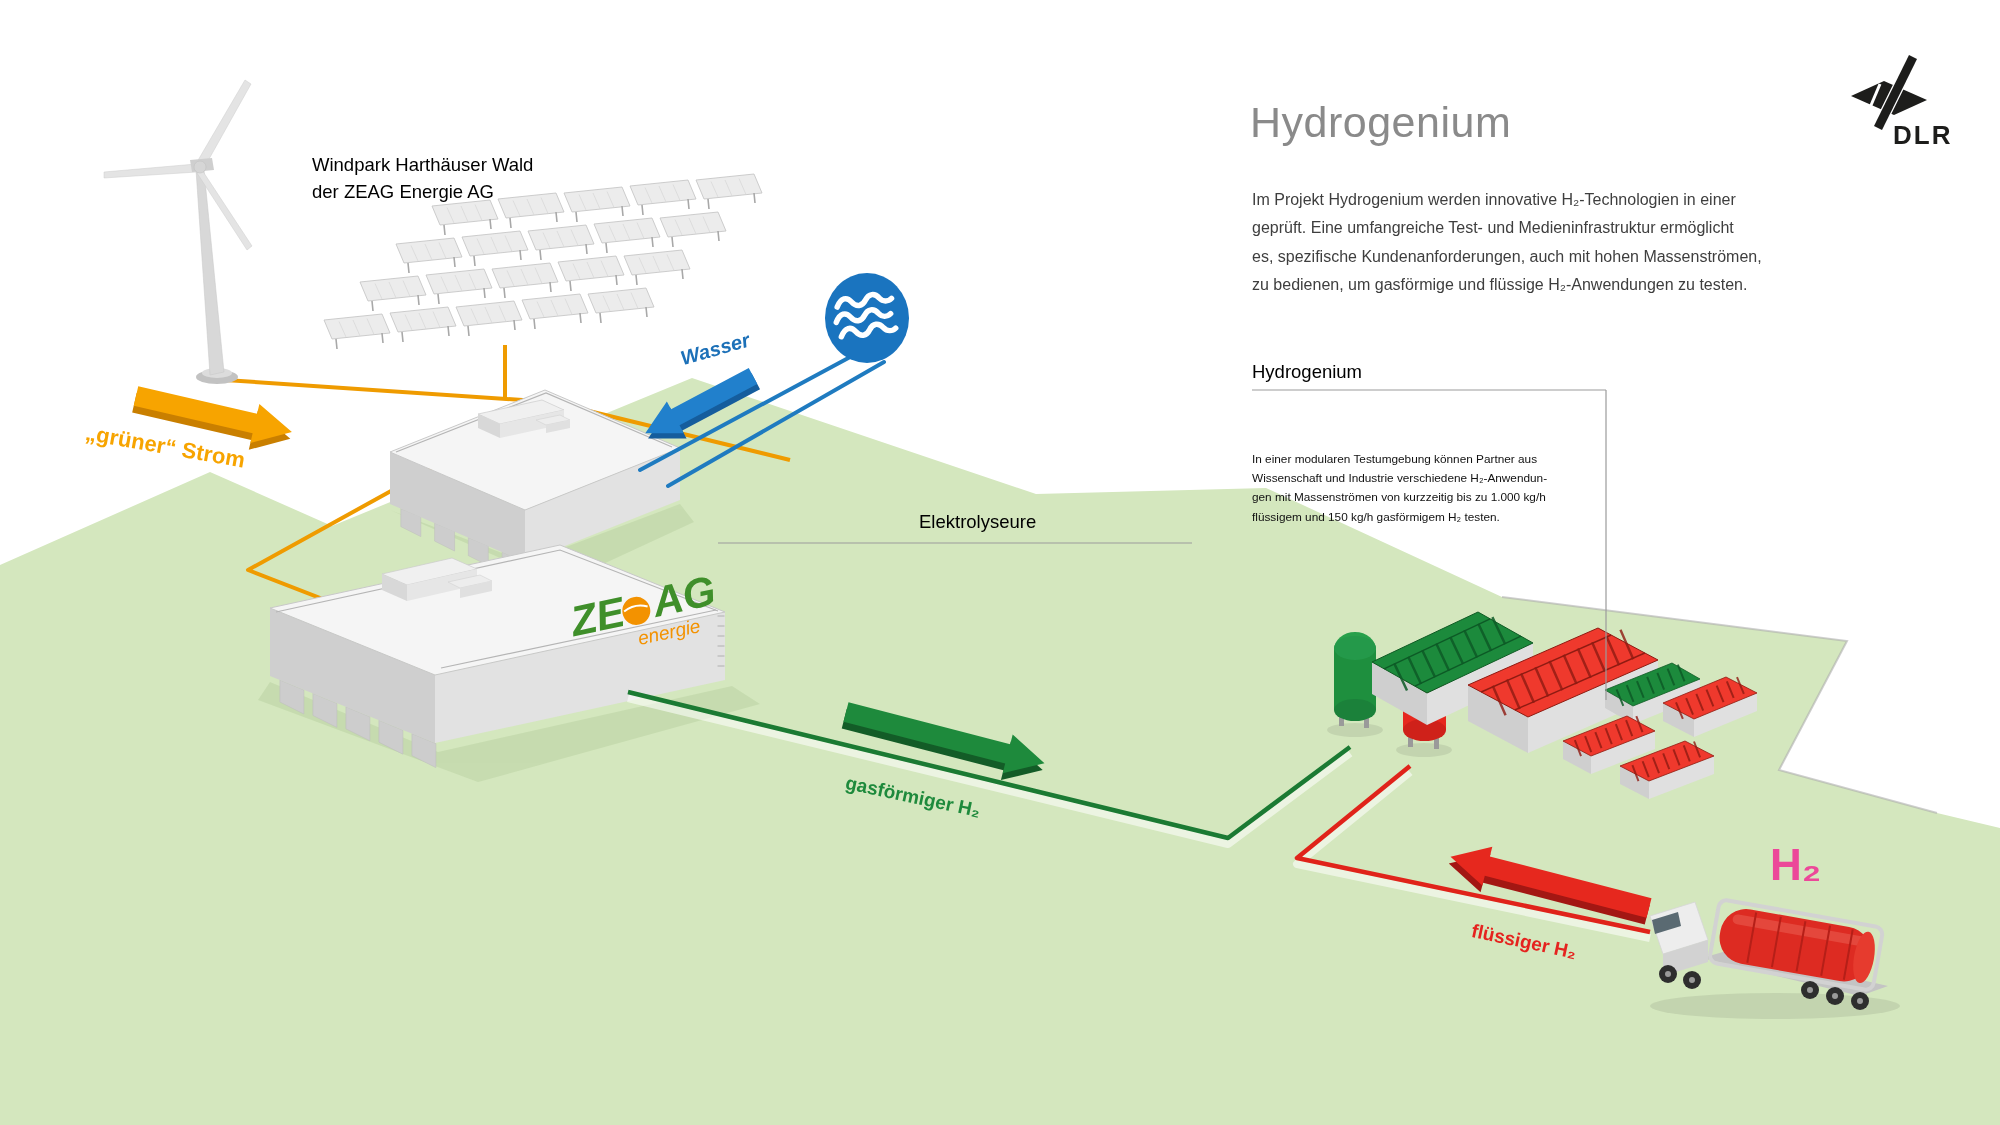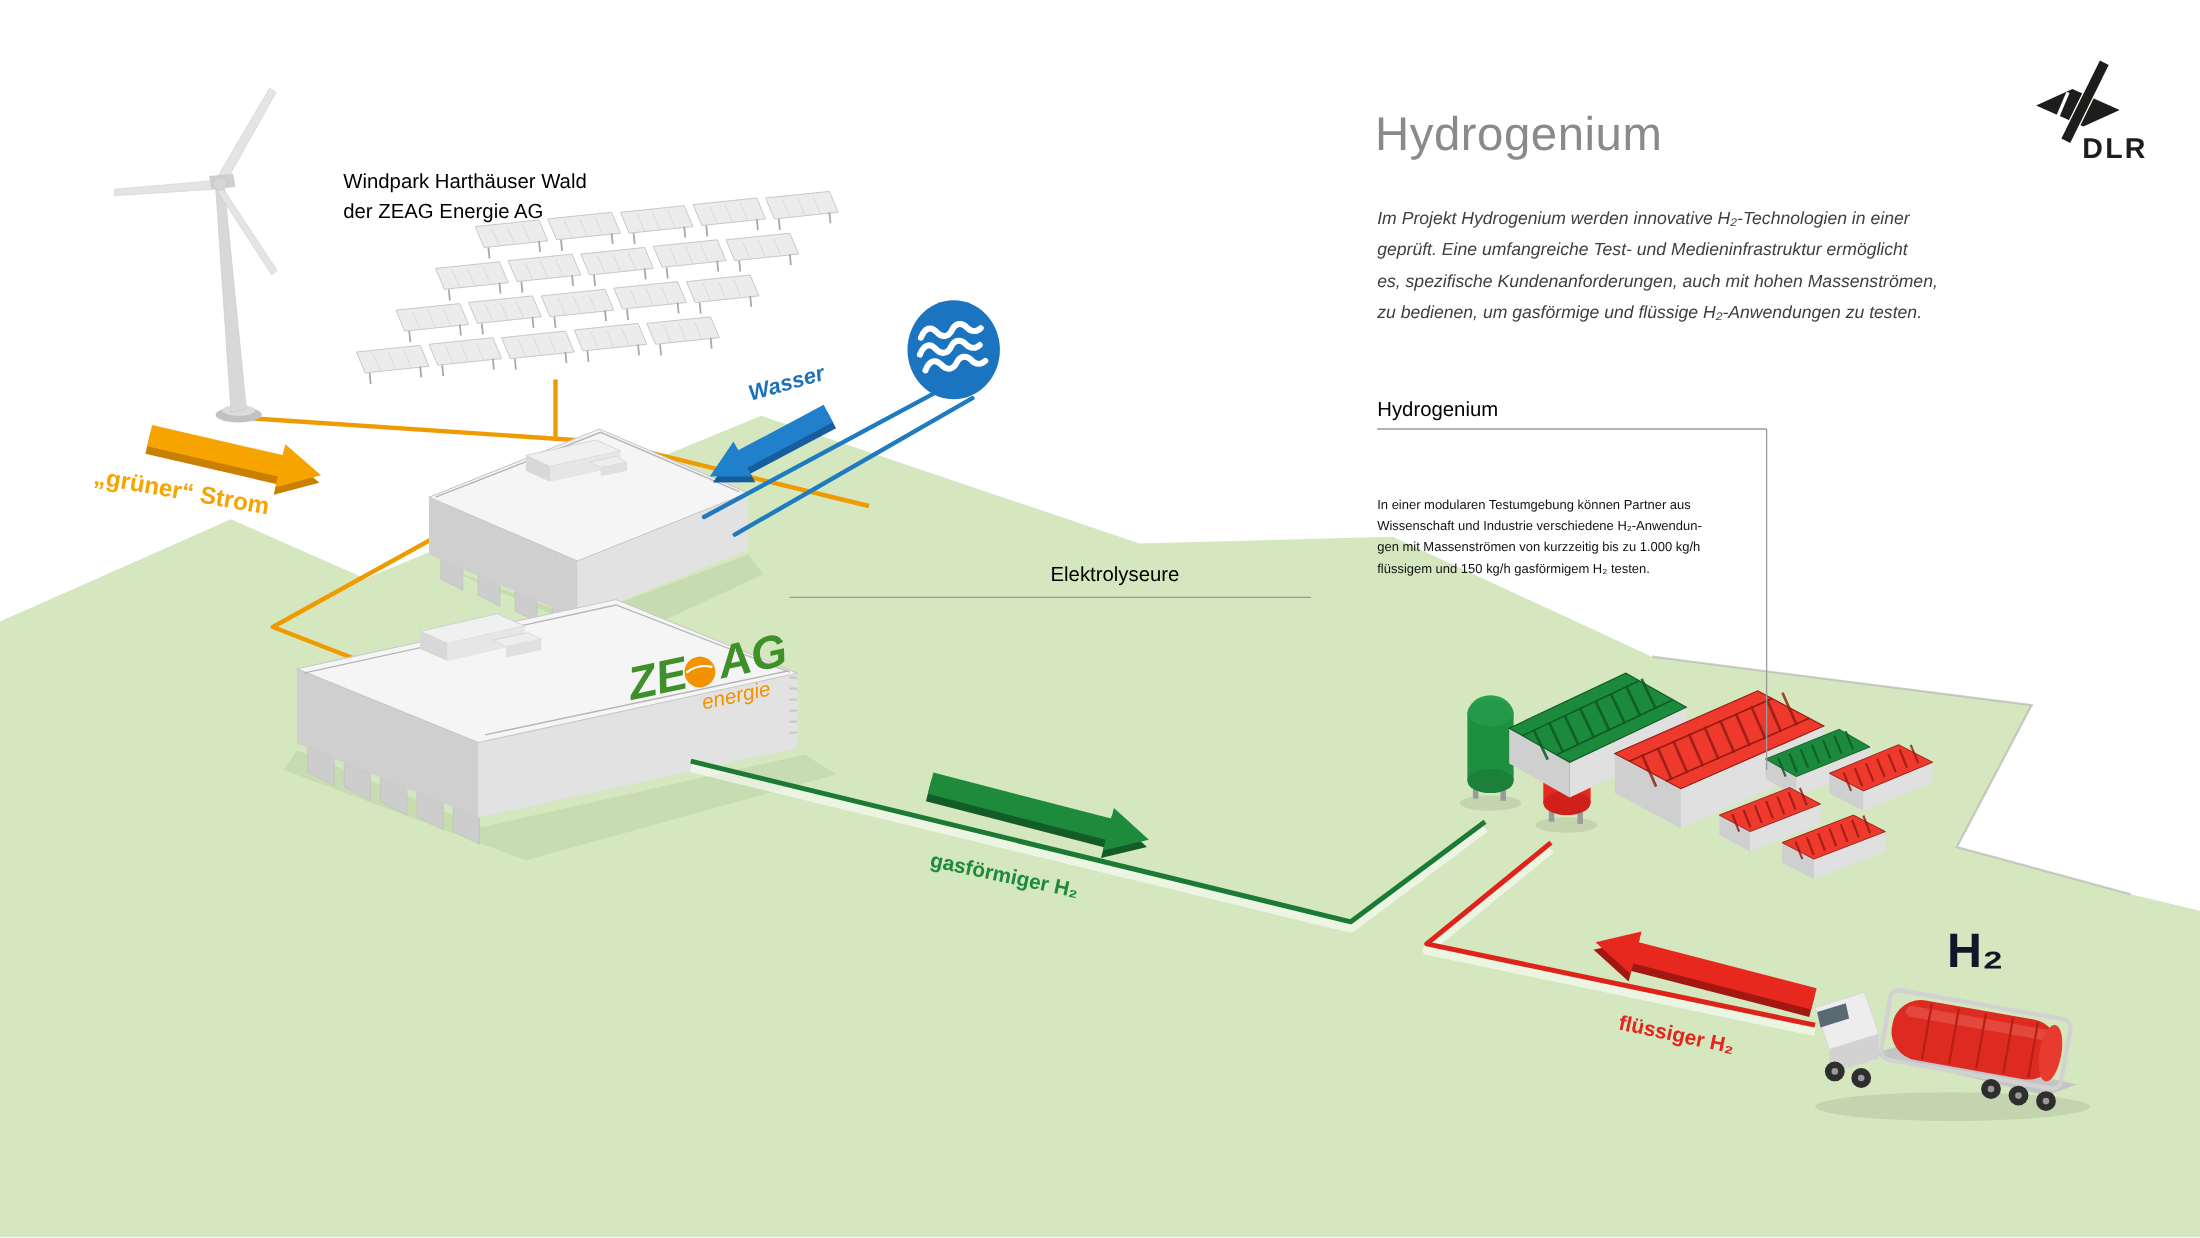--- a/index.html
+++ b/index.html
@@ -1,30 +1,30 @@
 <!DOCTYPE html>
 <html><head>
 <meta charset="utf-8">
 <style>
   html,body{margin:0;padding:0;background:#fff;}
   #stage{position:relative;width:2000px;height:1125px;overflow:hidden;background:#ffffff;
          font-family:"Liberation Sans","DejaVu Sans",sans-serif;}
   #scene{position:absolute;left:0;top:0;}
   .t{position:absolute;font-family:"Liberation Sans","DejaVu Sans",sans-serif;}
   .title{left:1250px;top:98px;font-size:43px;color:#8a8a8a;letter-spacing:.5px;}
-  .intro{left:1252px;top:186px;width:540px;font-size:16px;line-height:28.4px;color:#3e3e3e;font-style:italic;}
+  .intro{left:1252px;top:186px;width:540px;font-size:16px;line-height:28.4px;color:#3e3e3e;}
   .windpark{left:312px;top:152px;font-size:18.5px;line-height:26.5px;color:#000000;}
   .sec-title{font-size:18.5px;color:#000;}
   .sec-body{font-size:11.8px;line-height:19.2px;color:#111;margin-top:48px;}
   .lbl{font-weight:bold;transform-origin:left top;white-space:nowrap;}
   .lbl-orange{left:88px;top:420px;font-size:22px;color:#f7a400;transform:rotate(10deg);}
   .lbl-blue{left:678px;top:348px;font-size:20px;font-style:italic;color:#1d71b8;transform:rotate(-16deg);}
   .lbl-green{left:848px;top:772px;font-size:19px;color:#1e8a3c;transform:rotate(12deg);}
   .lbl-red{left:1474px;top:920px;font-size:19px;color:#e5231f;transform:rotate(12deg);}
-  .lbl-h2{left:1770px;top:840px;font-size:44px;color:#0f172a;transform:none;}
+  .lbl-h2{left:1770px;top:840px;font-size:44px;color:#ec4899;transform:none;}
 </style>
 </head>
 <body>
 
 <div id="stage">
 
 <svg id="scene" width="2000" height="1125" viewBox="0 0 2000 1125">
   <defs>
     <g id="sp">
       <polygon points="0,0 58,-6 66,13 8,19" fill="#ececec" stroke="#c2c2c2" stroke-width="0.8"></polygon>
@@ -284,21 +284,21 @@
   <div>Windpark Harthäuser Wald</div>
   <div>der ZEAG Energie AG</div>
 </div>
 
 <div class="t lbl lbl-orange">„grüner“ Strom</div>
 <div class="t lbl lbl-blue">Wasser</div>
 <div class="t lbl lbl-green">gasförmiger H₂</div>
 <div class="t lbl lbl-red">flüssiger H₂</div>
 <div class="t lbl lbl-h2">H₂</div>
 
-<div class="t sec-title" style="left:919px;top:511px;margin-left:36px;">Elektrolyseure</div>
+<div class="t sec-title" style="left:919px;top:511px;">Elektrolyseure</div>
 
 <div class="t sec-title" style="left:1252px;top:361px;">Hydrogenium</div>
 <div class="t sec-body" style="left:1252px;top:402px;">
   <div>In einer modularen Testumgebung können Partner aus</div>
   <div>Wissenschaft und Industrie verschiedene H₂-Anwendun-</div>
   <div>gen mit Massenströmen von kurzzeitig bis zu 1.000 kg/h</div>
   <div>flüssigem und 150 kg/h gasförmigem H₂ testen.</div>
 </div>
 
 </div>

